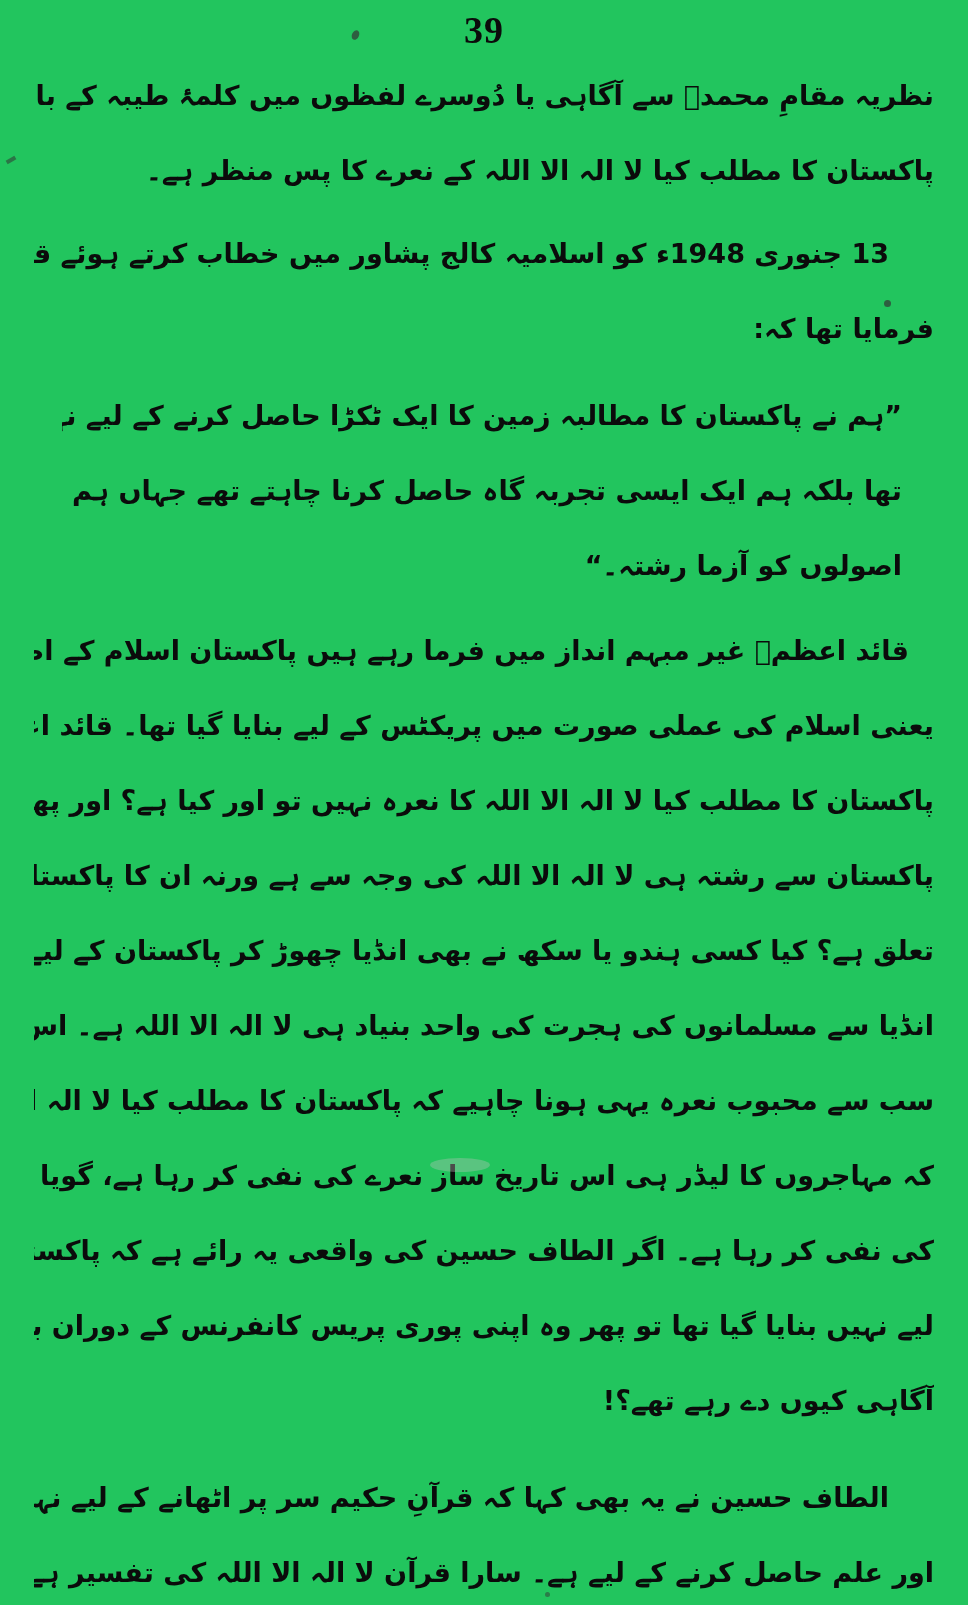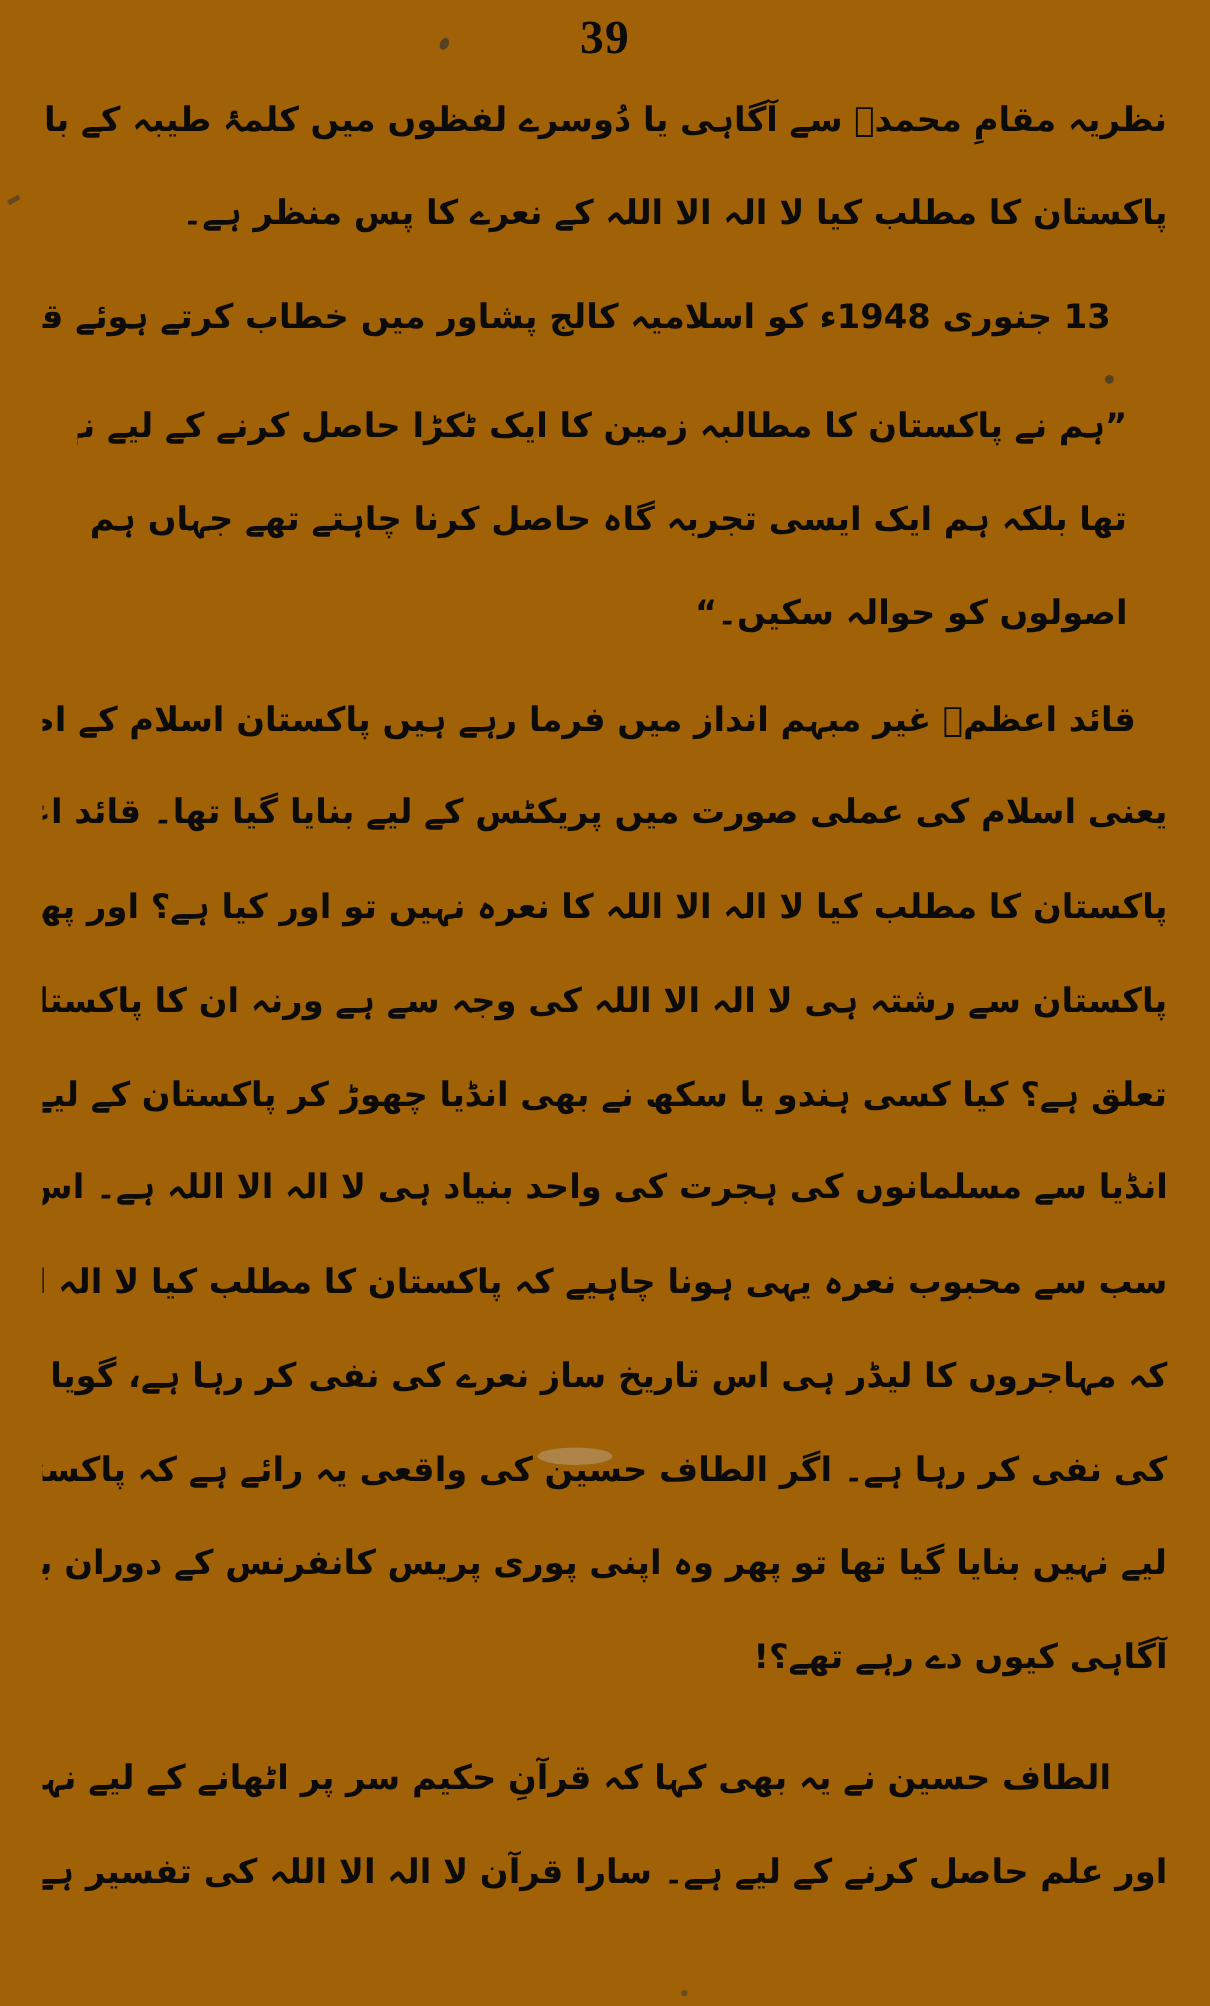--- a/index.html
+++ b/index.html
@@ -6,21 +6,21 @@
   body{
     width:968px;height:1605px;
     background:#f6f6f4;
     overflow:hidden;
     font-family:"DejaVu Sans",sans-serif;
   }
   .page{
     position:relative;
     width:968px;height:1605px;
     box-sizing:border-box;
-    background:#a16207;
+    background:#22c55e;
     color:#0b0b0b;
     padding:6px 34px 0 34px;
   }
   .pageno{
     height:52px;
     text-align:center;
     font-family:"Liberation Serif","DejaVu Serif",serif;
     font-weight:700;
     font-size:38px;
     line-height:48px;
@@ -55,26 +55,27 @@
 
   <div class="pageno">39</div>
 
   <div class="para p1" dir="rtl">
     <div class="line full">نظریہ مقامِ محمدؐ سے آگاہی یا دُوسرے لفظوں میں کلمۂ طیبہ کے باعث ہے اور یہی</div>
     <div class="line end">پاکستان کا مطلب کیا لا الہ الا اللہ کے نعرے کا پس منظر ہے۔</div>
   </div>
 
   <div class="para p2" dir="rtl">
     <div class="line full ind45">13 جنوری 1948ء کو اسلامیہ کالج پشاور میں خطاب کرتے ہوئے قائد اعظمؒ نے</div>
+    <div class="line end">فرمایا تھا کہ:</div>
   </div>
 
   <div class="para quote" dir="rtl">
     <div class="line full">”ہم نے پاکستان کا مطالبہ زمین کا ایک ٹکڑا حاصل کرنے کے لیے نہیں کیا</div>
     <div class="line full">تھا بلکہ ہم ایک ایسی تجربہ گاہ حاصل کرنا چاہتے تھے جہاں ہم اسلام کے</div>
-    <div class="line end">اصولوں کو حوالہ سکیں۔“</div>
+    <div class="line end">اصولوں کو آزما رشتہ۔“</div>
   </div>
 
   <div class="para p3" dir="rtl">
     <div class="line full ind25">قائد اعظمؒ غیر مبہم انداز میں فرما رہے ہیں پاکستان اسلام کے اصولوں کی تجربہ گاہ</div>
     <div class="line full">یعنی اسلام کی عملی صورت میں پریکٹس کے لیے بنایا گیا تھا۔ قائد اعظمؒ کا یہ فرمان اگر</div>
     <div class="line full">پاکستان کا مطلب کیا لا الہ الا اللہ کا نعرہ نہیں تو اور کیا ہے؟ اور پھر مہاجروں کا تو</div>
     <div class="line full">پاکستان سے رشتہ ہی لا الہ الا اللہ کی وجہ سے ہے ورنہ ان کا پاکستان کی سرزمین سے کیا</div>
     <div class="line full">تعلق ہے؟ کیا کسی ہندو یا سکھ نے بھی انڈیا چھوڑ کر پاکستان کے لیے ہجرت کی تھی؟</div>
     <div class="line full">انڈیا سے مسلمانوں کی ہجرت کی واحد بنیاد ہی لا الہ الا اللہ ہے۔ اس لیے مہاجروں کا تو</div>
     <div class="line full">سب سے محبوب نعرہ یہی ہونا چاہیے کہ پاکستان کا مطلب کیا لا الہ الا اللہ۔ حیرت ہے</div>

